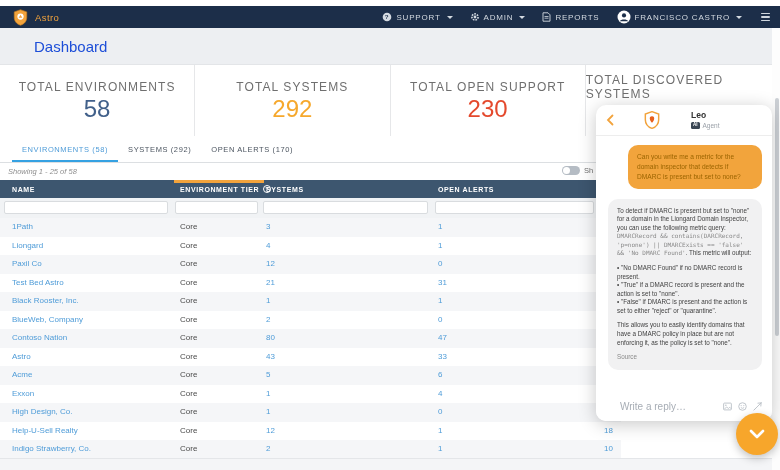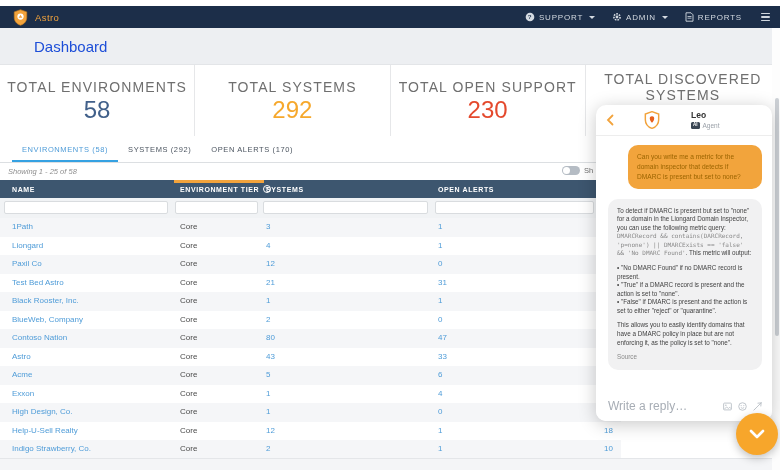--- a/index.html
+++ b/index.html
@@ -20,21 +20,21 @@
   
   .page-header{position:absolute;left:0;top:28px;width:780px;height:36px;background:#edeff2;
                border-bottom:1px solid #e3e5e8;display:flex;align-items:center;}
   .page-title{margin:12px;padding-left:22px;font-size:15px;font-weight:400;color:#1d4ed8;}
   
   .stats{position:absolute;left:0;top:65px;width:780px;height:71px;background:#fff;display:flex;
          box-shadow:0 1px 2px rgba(0,0,0,.04);}
   .stat{flex:1;display:flex;flex-direction:column;align-items:center;justify-content:center;gap:2px;
         border-right:1px solid #e6e7e9;}
   .stat:last-child{border-right:none;}
-  .stat-label{font-size:14px;letter-spacing:1.1px;color:#6f6f6f;text-align:center;}
+  .stat-label{font-size:12px;letter-spacing:1.1px;color:#6f6f6f;}
   .stat-value{font-size:24px;line-height:26px;}
   
   .tabs{position:absolute;left:0;top:136px;width:620px;height:27px;border-bottom:1px solid #dcdfe2;
         display:flex;align-items:flex-end;padding-left:12px;box-sizing:border-box;background:#fff;}
   .tab{font-size:7.5px;letter-spacing:.6px;color:#4c5560;padding:0 10px 8px 10px;cursor:pointer;}
   .tab.active{color:#4f9cd8;border-bottom:2px solid #35a1e2;padding-bottom:6px;}
   
   .table-meta{position:absolute;left:0;top:163px;width:780px;height:17px;background:#fff;}
   .showing{position:absolute;left:8px;top:4px;font-style:italic;font-size:7.5px;color:#8e8e8e;}
   .toggle-wrap{position:absolute;left:562px;top:3px;display:flex;align-items:center;gap:4px;}
@@ -80,21 +80,21 @@
   .msg-user{margin:9px 10px 0 auto;width:116px;background:#f2a43c;color:#9c6500;border-radius:10px;
             padding:7px 9px;font-size:6.6px;line-height:1.5;}
   .msg-reply{margin:10px 10px 0 12px;background:#f1f1f2;color:#3f3f3f;border-radius:10px;
              padding:8px 9px;font-size:6.3px;line-height:1.36;}
   .msg-reply p{margin:0 0 6px 0;}
   .msg-reply .bullet{margin:0;}
   .msg-reply code{font-family:"DejaVu Sans Mono","Liberation Mono",monospace;font-size:6px;color:#8a8a8a;}
   .source-link{color:#8a8a8a;font-size:6.3px;cursor:pointer;}
   .composer{position:absolute;left:0;bottom:0;width:176px;height:30px;background:#fff;display:flex;
             align-items:center;padding:0 10px;box-sizing:border-box;gap:4px;}
-  .composer input{flex:1;border:none;outline:none;font-size:12px;color:#555;background:transparent;min-width:0;}
+  .composer input{flex:1;border:none;outline:none;font-size:10px;color:#555;background:transparent;min-width:0;margin-left:12px;}
   .composer input::placeholder{color:#a7adb5;}
   .composer-icons{display:flex;align-items:center;gap:6px;}
   .composer-icons svg{cursor:pointer;}
   
   .fab{position:absolute;left:736px;top:413px;width:42px;height:42px;border-radius:50%;
        background:#f7a62b;box-shadow:0 3px 8px rgba(0,0,0,.25);display:flex;align-items:center;
        justify-content:center;cursor:pointer;z-index:6;}
 </style>
 </head>
 <body>
@@ -135,20 +135,31 @@
         </div>
         <div class="nav-item">
           <span style="display: flex;">
             <svg width="9" height="10" viewBox="0 0 9 10">
               <path d="M1 0.8 H6 L8 2.8 V9.2 H1 Z" fill="none" stroke="#d4dae1" stroke-width="0.9"></path>
               <line x1="2.5" y1="4.5" x2="6.5" y2="4.5" stroke="#d4dae1" stroke-width="0.8"></line>
               <line x1="2.5" y1="6.2" x2="6.5" y2="6.2" stroke="#d4dae1" stroke-width="0.8"></line>
             </svg>
           </span>
           <span>REPORTS</span>
+        </div>
+        <div class="nav-item">
+          <span style="display: flex;">
+            <svg width="14" height="14" viewBox="0 0 14 14">
+              <circle cx="7" cy="7" r="6.5" fill="#fff"></circle>
+              <circle cx="7" cy="5.4" r="2.1" fill="#1c2e49"></circle>
+              <path d="M2.8 11.3 C3.6 8.9 10.4 8.9 11.2 11.3" fill="#1c2e49"></path>
+            </svg>
+          </span>
+          <span>FRANCISCO CASTRO</span>
+          <span class="caret"></span>
         </div>
         <span class="menu-icon">
           <span></span>
           <span></span>
           <span></span>
         </span>
       </div>
   </div>
 
   <div class="page-header">

